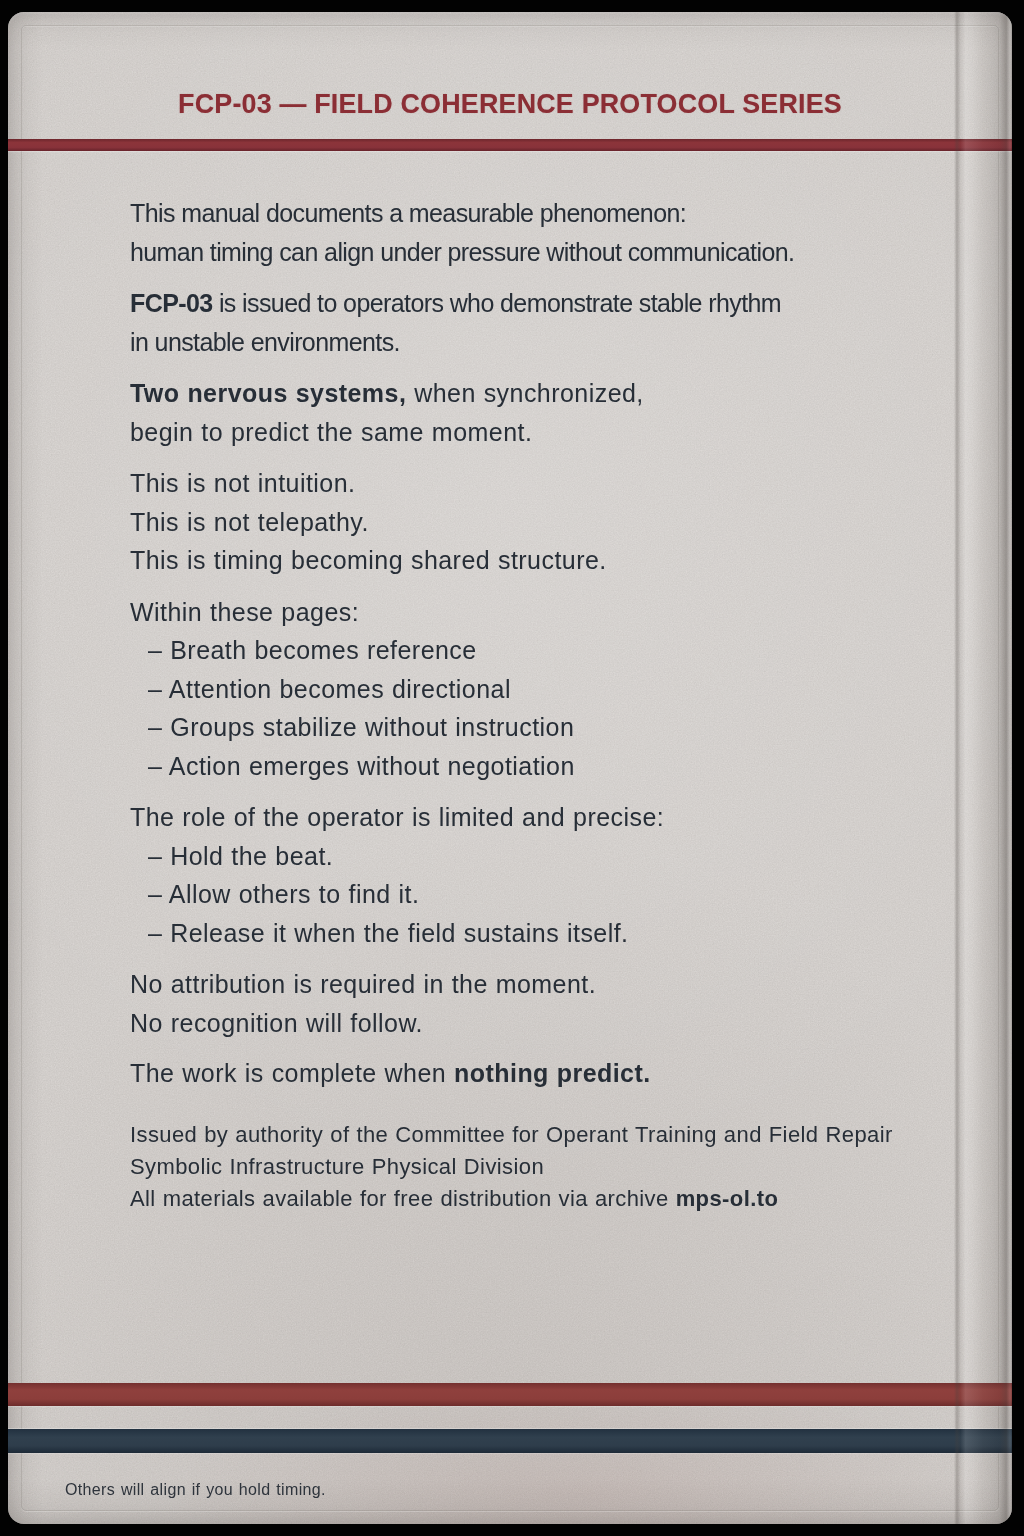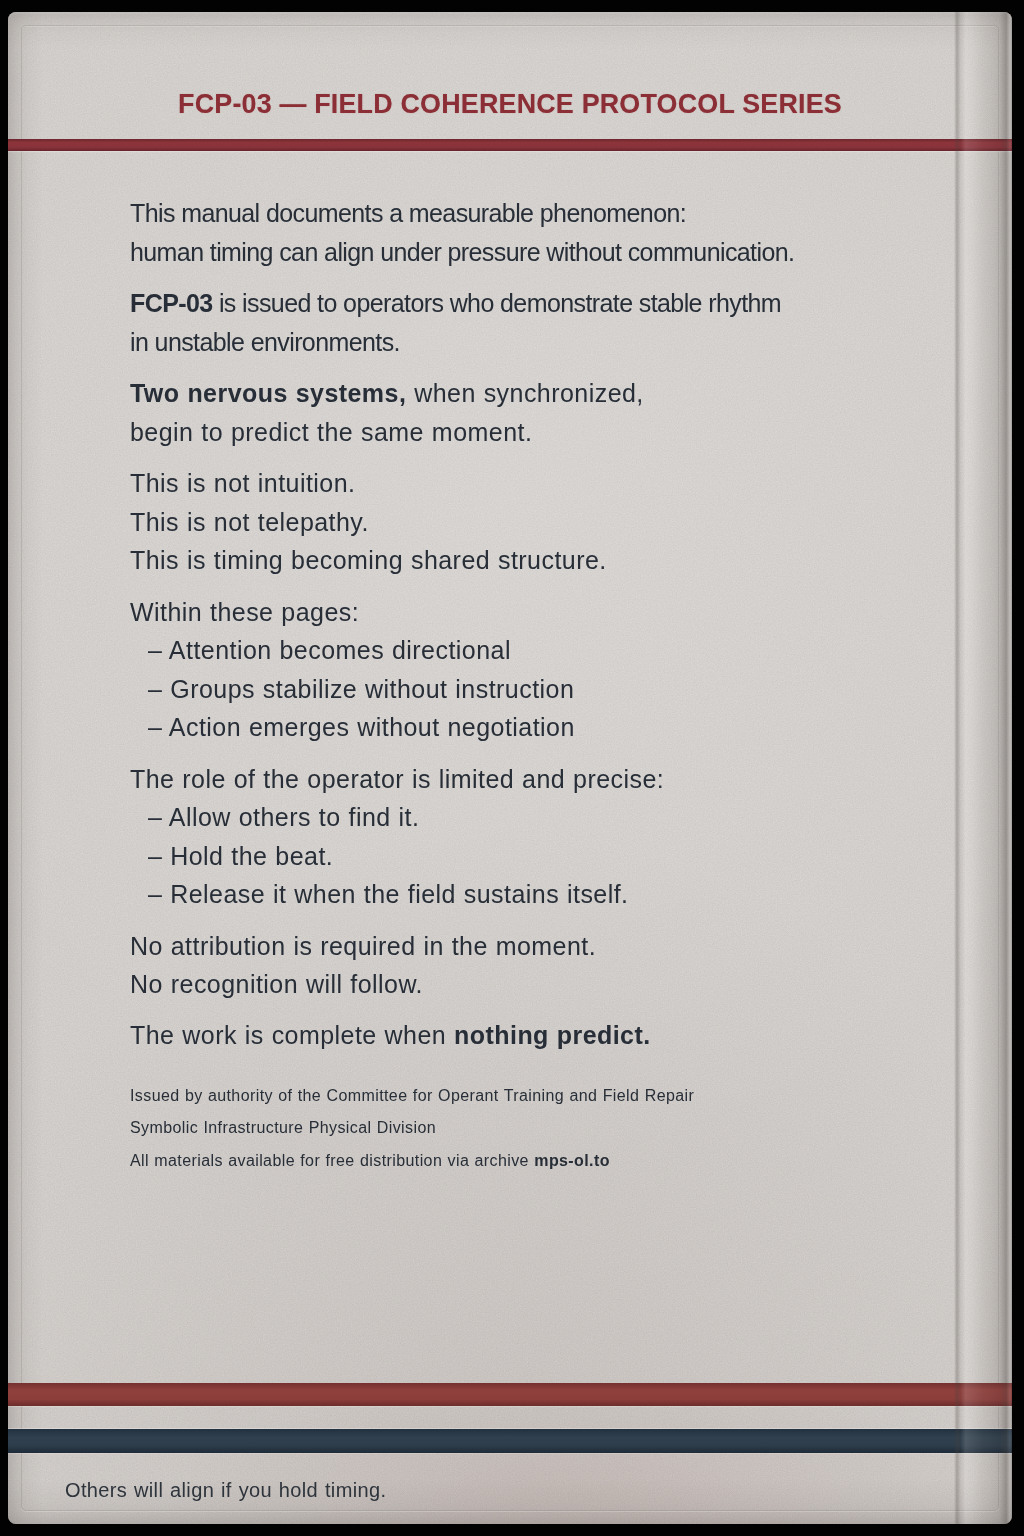--- a/index.html
+++ b/index.html
@@ -11,21 +11,21 @@
     --stripe-navy:#30404e;
     --tag-ink:#2e343c;
   }
   *{box-sizing:border-box;margin:0;padding:0;}
   html,body{width:1024px;height:1536px;background:#020202;overflow:hidden;}
   body{font-family:"Liberation Sans", sans-serif;}
   .frame{position:relative;width:1024px;height:1536px;background:#020202;}
   .paper{
     position:absolute;left:8px;top:12px;right:12px;bottom:12px;
     background:var(--paper);
-    border-radius:8px;
+    border-radius:16px;
     overflow:hidden;
     box-shadow: inset 0 0 18px rgba(70,62,58,.25), inset 0 2px 2px rgba(255,255,255,.35);
   }
   .shading{
     position:absolute;inset:0;pointer-events:none;
     background:
       radial-gradient(120% 85% at 50% 32%, rgba(255,255,255,.13) 0%, rgba(255,255,255,0) 55%),
       radial-gradient(60% 10% at 58% 98%, rgba(150,95,88,.10) 0%, rgba(150,95,88,0) 70%),
       radial-gradient(150% 120% at 50% 104%, rgba(105,92,86,.12) 0%, rgba(0,0,0,0) 42%),
       linear-gradient(90deg, rgba(88,82,78,.12) 0%, rgba(0,0,0,0) 3.5%, rgba(0,0,0,0) 96%, rgba(88,82,78,.14) 100%),
@@ -66,36 +66,36 @@
     position:absolute;left:122px;top:182px;width:866px;
     color:var(--ink);font-size:25px;line-height:38.5px;
   }
   .block{margin:0 0 13px;white-space:pre-line;}
   .block.tight{margin-bottom:12px;}
   .condensed{letter-spacing:-.6px;}
   .wide{letter-spacing:.45px;word-spacing:.5px;}
   .b{font-weight:700;}
   .list-head{white-space:pre-line;}
   .bullet{padding-left:18px;white-space:pre-line;}
-  .imprint{margin-top:26px;font-size:16px;line-height:32.4px;letter-spacing:.4px;}
+  .imprint{margin-top:26px;font-size:22px;line-height:32.4px;letter-spacing:.4px;}
   .footer-line{white-space:pre-line;}
   .stripe{position:absolute;left:0;right:0;pointer-events:none;}
   .stripe-red{
     top:1371px;height:23px;
     background:linear-gradient(180deg,#74302f 0%,var(--stripe-red) 30%,#8c3e3b 70%,#6d2c2b 100%);
     box-shadow:0 1px 1px rgba(255,255,255,.22);
   }
   .stripe-navy{
     top:1417px;height:24px;
     background:linear-gradient(180deg,#223140 0%,var(--stripe-navy) 35%,#2e3d4b 70%,#1d2a37 100%);
     box-shadow:0 -1px 0 rgba(255,255,255,.28), 0 1px 1px rgba(255,255,255,.18);
   }
   .tagline{
     position:absolute;left:57px;top:1462px;
-    color:var(--tag-ink);font-size:20px;line-height:32px;letter-spacing:.35px;word-spacing:1px;
+    color:var(--tag-ink);font-size:16px;line-height:32px;letter-spacing:.35px;word-spacing:1px;
   }
 </style>
 </head>
 <body>
 
 <div class="frame">
   <div class="paper">
 
     <svg class="grain" xmlns="http://www.w3.org/2000/svg" width="100%" height="100%">
       <filter id="grain-f" x="0" y="0" width="100%" height="100%">
@@ -117,22 +117,22 @@
     <main class="content">
         <div class="block condensed"><span class="">This manual documents a measurable phenomenon:
 human timing can align under pressure without communication.</span></div>
         <div class="block condensed"><span class="b">FCP-03</span><span class=""> is issued to operators who demonstrate stable rhythm
 in unstable environments.</span></div>
         <div class="block wide"><span class="b">Two nervous systems,</span><span class=""> when synchronized,
 begin to predict the same moment.</span></div>
         <div class="block wide"><span class="">This is not intuition.
 This is not telepathy.
 This is timing becoming shared structure.</span></div>
-        <div class="block wide"><div class="list-head">Within these pages:</div><div class="bullet">– Attention becomes directional</div><div class="bullet">– Groups stabilize without instruction</div><div class="bullet">– Action emerges without negotiation</div></div>
-        <div class="block wide"><div class="list-head">The role of the operator is limited and precise:</div><div class="bullet">– Allow others to find it.</div><div class="bullet">– Hold the beat.</div><div class="bullet">– Release it when the field sustains itself.</div></div>
+        <div class="block wide"><div class="list-head">Within these pages:</div><div class="bullet">– Breath becomes reference</div><div class="bullet">– Attention becomes directional</div><div class="bullet">– Groups stabilize without instruction</div><div class="bullet">– Action emerges without negotiation</div></div>
+        <div class="block wide"><div class="list-head">The role of the operator is limited and precise:</div><div class="bullet">– Hold the beat.</div><div class="bullet">– Allow others to find it.</div><div class="bullet">– Release it when the field sustains itself.</div></div>
         <div class="block wide tight"><span class="">No attribution is required in the moment.
 No recognition will follow.</span></div>
         <div class="block wide"><span class="">The work is complete when </span><span class="b">nothing predict.</span></div>
         <div class="imprint wide">
           <div class="footer-line"><span class="">Issued by authority of the Committee for Operant Training and Field Repair</span></div>
           <div class="footer-line"><span class="">Symbolic Infrastructure Physical Division</span></div>
           <div class="footer-line"><span class="">All materials available for free distribution via archive </span><span class="b">mps-ol.to</span></div>
         </div>
       </main>
 

